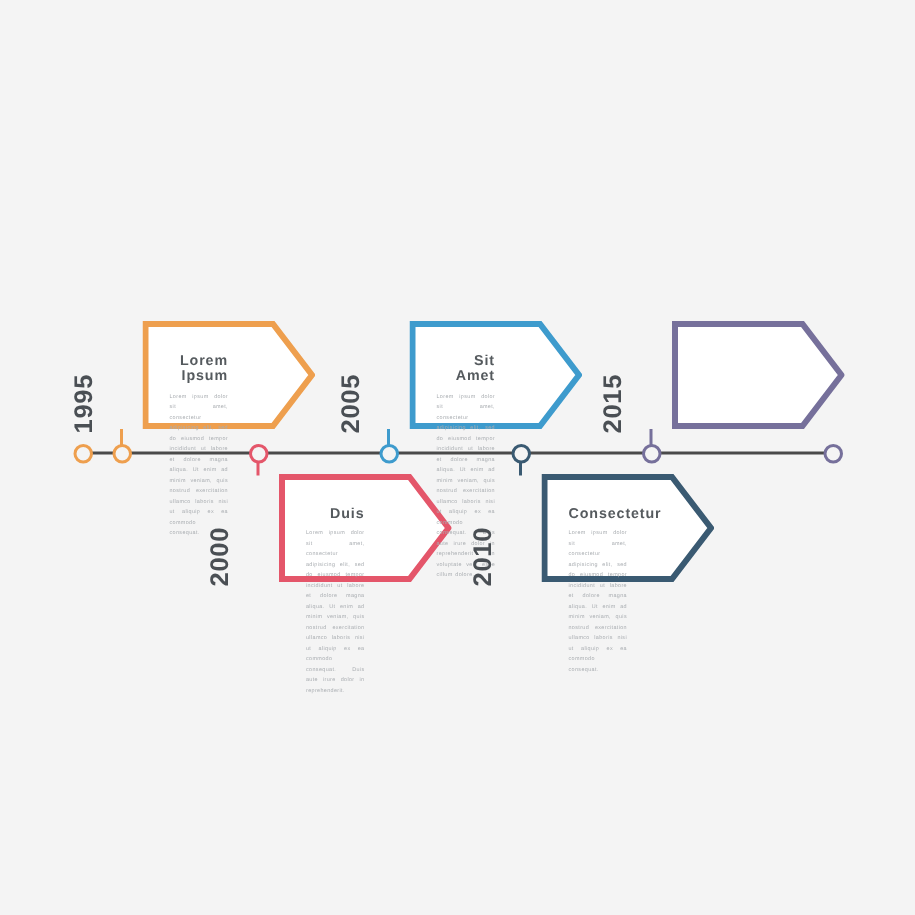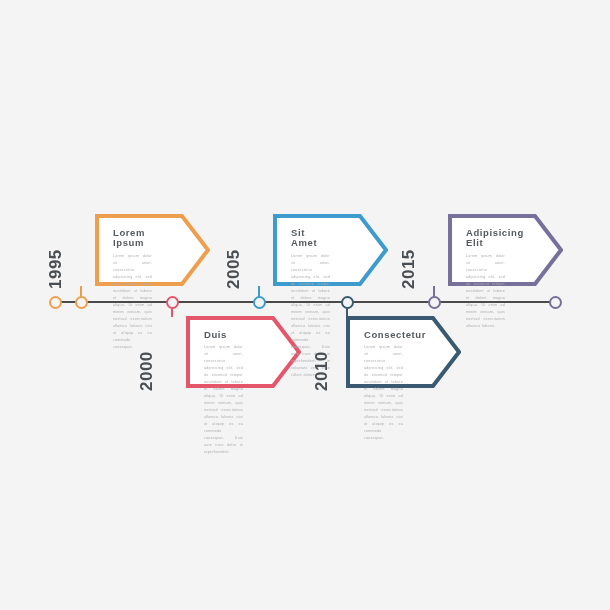--- a/index.html
+++ b/index.html
@@ -47,22 +47,23 @@
     left:18px;
     top:14px;
     right:58px;
     bottom:12px;
   }
   .card .title{
     font-size:9.5px;
     font-weight:bold;
     letter-spacing:0.6px;
     color:#555a5e;
-    margin:0 0 4px 0;
+    margin:8px 0 4px 0;
     line-height:1.1;
+    text-align:right;
   }
   .card .body{
     font-size:3.6px;
     line-height:1.95;
     color:#a9adb1;
     letter-spacing:0.25px;
     margin:0;
     text-align:justify;
     word-spacing:0.6px;
   }
@@ -124,37 +125,33 @@
       </div>
       <div class="card" style="left: 273px; top: 214px; width: 115px; height: 72px;">
         <svg class="shape" width="115" height="72" viewBox="0 0 115 72">
           <polygon points="2,2 87,2 113,36 87,70 2,70" fill="#ffffff" stroke="#3e9bcd" stroke-width="4" stroke-linejoin="miter"></polygon>
         </svg>
         <div class="content">
           <div class="title">Sit Amet</div>
           <div class="body">Lorem ipsum dolor sit amet, consectetur adipisicing elit, sed do eiusmod tempor incididunt ut labore et dolore magna aliqua. Ut enim ad minim veniam, quis nostrud exercitation ullamco laboris nisi ut aliquip ex ea commodo consequat. Duis aute irure dolor in reprehenderit in voluptate velit esse cillum dolore.</div>
         </div>
       </div>
-      <div class="card" style="left: 346px; top: 316px; width: 115px; height: 59px;">
+      <div class="card" style="left: 361px; top: 316px; width: 115px; height: 59px;">
         <svg class="shape" width="115" height="72" viewBox="0 0 115 72">
           <polygon points="2,2 87,2 113,36 87,70 2,70" fill="#ffffff" stroke="#3a5a72" stroke-width="4" stroke-linejoin="miter"></polygon>
         </svg>
         <div class="content">
           <div class="title">Consectetur</div>
           <div class="body">Lorem ipsum dolor sit amet, consectetur adipisicing elit, sed do eiusmod tempor incididunt ut labore et dolore magna aliqua. Ut enim ad minim veniam, quis nostrud exercitation ullamco laboris nisi ut aliquip ex ea commodo consequat.</div>
         </div>
       </div>
       <div class="card" style="left: 448px; top: 214px; width: 115px; height: 72px;">
         <svg class="shape" width="115" height="72" viewBox="0 0 115 72">
           <polygon points="2,2 87,2 113,36 87,70 2,70" fill="#ffffff" stroke="#76709b" stroke-width="4" stroke-linejoin="miter"></polygon>
         </svg>
-        <div class="content">
-          <div class="title">Adipisicing Elit</div>
-          <div class="body">Lorem ipsum dolor sit amet, consectetur adipisicing elit, sed do eiusmod tempor incididunt ut labore et dolore magna aliqua. Ut enim ad minim veniam, quis nostrud exercitation ullamco laboris.</div>
-        </div>
       </div>
     </div>
   <div id="years-layer">
       <div class="year" style="left: 66px; top: 269px;">1995</div>
       <div class="year" style="left: 157px; top: 371px;">2000</div>
       <div class="year" style="left: 244px; top: 269px;">2005</div>
       <div class="year" style="left: 332px; top: 371px;">2010</div>
       <div class="year" style="left: 419px; top: 269px;">2015</div>
     </div>
 

